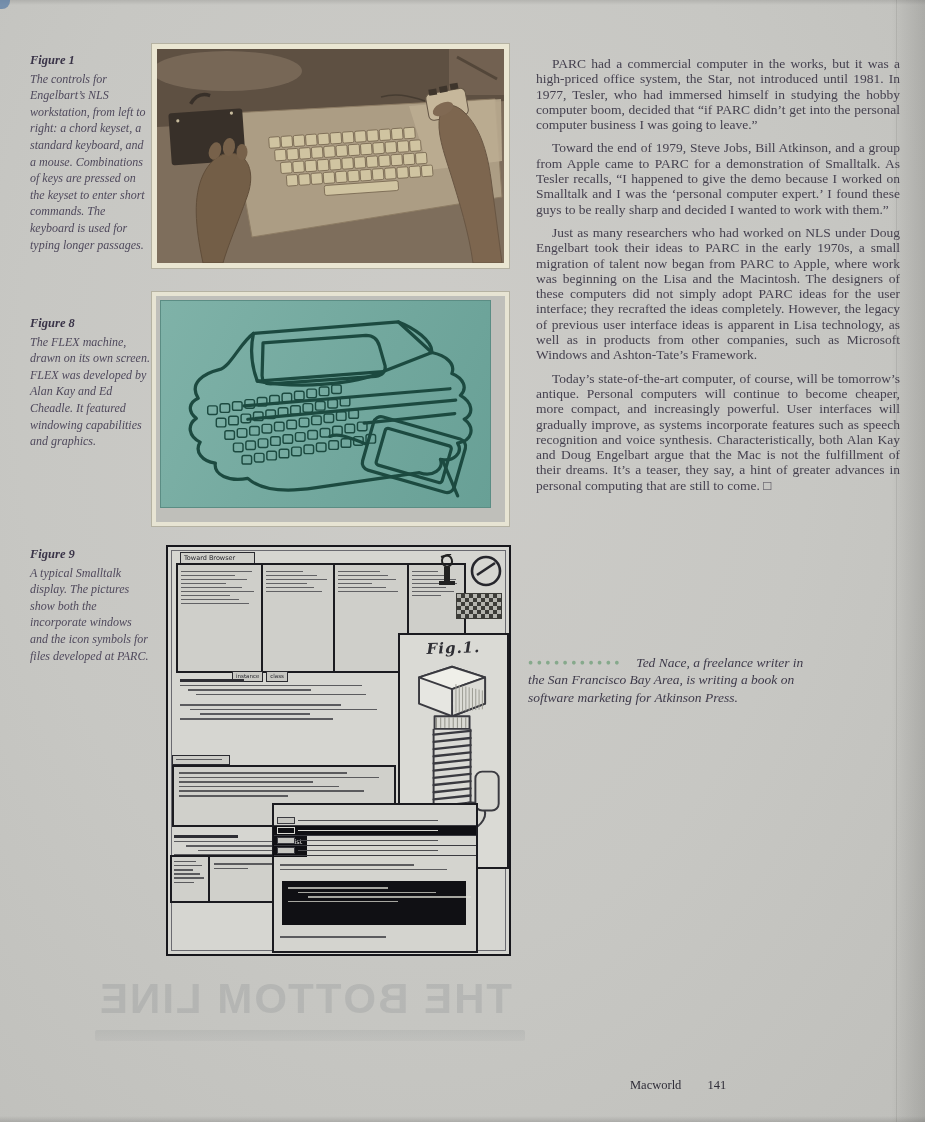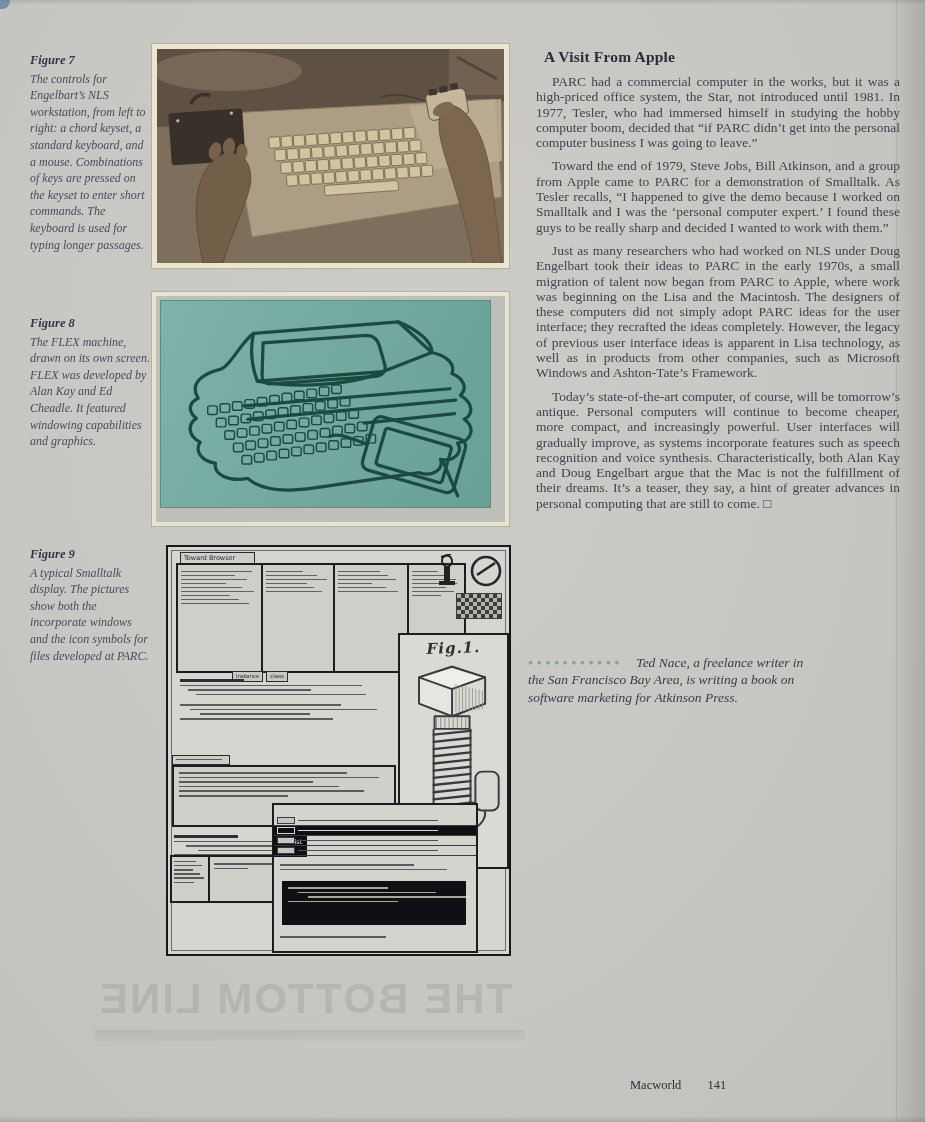--- a/index.html
+++ b/index.html
@@ -89,21 +89,21 @@
 
 <div id="page" data-interactable="false">
 
   <div class="edge-top" data-interactable="false"></div>
   <div class="edge-right" data-interactable="false"></div>
   <div class="fold-line" data-interactable="false"></div>
   <div class="edge-bottom" data-interactable="false"></div>
   <div class="corner-speck" data-interactable="false"></div>
 
   <div class="cap" style="top:52px;" data-interactable="false">
-    <b data-interactable="false">Figure 7</b>
+    <b data-interactable="false">Figure 1</b>
     <span data-interactable="false">The controls for Engelbart’s NLS workstation, from left to right: a chord keyset, a standard keyboard, and a mouse. Combinations of keys are pressed on the keyset to enter short commands. The keyboard is used for typing longer passages.</span>
   </div>
   <div class="cap" style="top:315px;" data-interactable="false">
     <b data-interactable="false">Figure 8</b>
     <span data-interactable="false">The FLEX machine, drawn on its own screen. FLEX was developed by Alan Kay and Ed Cheadle. It featured windowing capabilities and graphics.</span>
   </div>
   <div class="cap" style="top:546px;" data-interactable="false">
     <b data-interactable="false">Figure 9</b>
     <span data-interactable="false">A typical Smalltalk display. The pictures show both the incorporate windows and the icon symbols for files developed at PARC.</span>
   </div>
@@ -464,21 +464,20 @@
           <div class="mline" style="width: 95%; margin-left: 20px;"></div>
           <div class="mline" style="width: 64%; margin-left: 0px;"></div>
         </div>
       <div class="fl-bot" data-interactable="false">
           <div class="mline" style="width: 64%;"></div>
         </div>
     </div>
   </div>
 
   <div class="article" data-interactable="false">
-    <h2 data-interactable="false">A Visit From Apple</h2>
     <p data-interactable="false">PARC had a commercial computer in the works, but it was a high-priced office system, the Star, not introduced until 1981. In 1977, Tesler, who had immersed himself in studying the hobby computer boom, decided that “if PARC didn’t get into the personal computer business I was going to leave.”</p>
     <p data-interactable="false">Toward the end of 1979, Steve Jobs, Bill Atkinson, and a group from Apple came to PARC for a demonstration of Smalltalk. As Tesler recalls, “I happened to give the demo because I worked on Smalltalk and I was the ‘personal computer expert.’ I found these guys to be really sharp and decided I wanted to work with them.”</p>
     <p data-interactable="false">Just as many researchers who had worked on NLS under Doug Engelbart took their ideas to PARC in the early 1970s, a small migration of talent now began from PARC to Apple, where work was beginning on the Lisa and the Macintosh. The designers of these computers did not simply adopt PARC ideas for the user interface; they recrafted the ideas completely. However, the legacy of previous user interface ideas is apparent in Lisa technology, as well as in products from other companies, such as Microsoft Windows and Ashton-Tate’s Framework.</p>
     <p data-interactable="false">Today’s state-of-the-art computer, of course, will be tomorrow’s antique. Personal computers will continue to become cheaper, more compact, and increasingly powerful. User interfaces will gradually improve, as systems incorporate features such as speech recognition and voice synthesis. Characteristically, both Alan Kay and Doug Engelbart argue that the Mac is not the fulfillment of their dreams. It’s a teaser, they say, a hint of greater advances in personal computing that are still to come.  □</p>
   </div>
 
   <p class="bio" data-interactable="false">
     <span class="bio-dots" data-interactable="false">●●●●●●●●●●●</span>
     <span data-interactable="false">Ted Nace, a freelance writer in the San Francisco Bay Area, is writing a book on software marketing for Atkinson Press.</span>
   </p>

